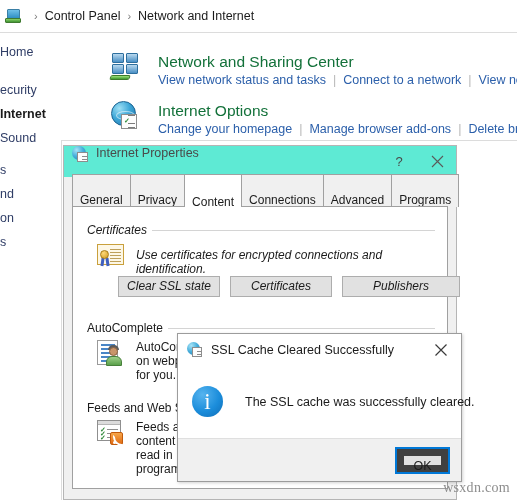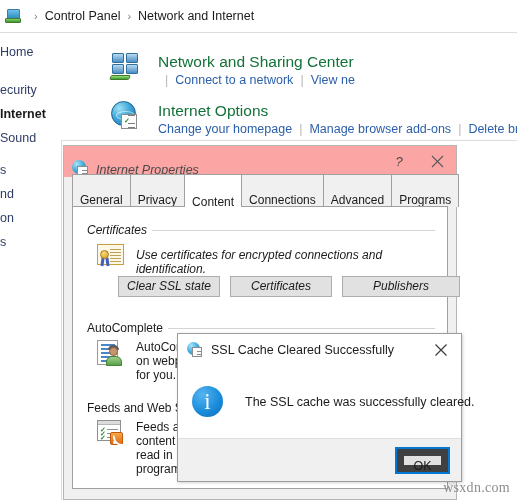--- a/index.html
+++ b/index.html
@@ -184,25 +184,24 @@
   .ipdlg {
     position: absolute;
     left: 63px; top: 145px;
     width: 394px; height: 355px;
     background: #f0f0f0;
     border: 1px solid #b5b5b5;
     box-shadow: 0 0 0 0 rgba(0,0,0,0);
   }
   .ipdlg-title {
     height: 31px;
-    background: #fca5a5;
+    background: #5eead4;
     display: flex;
-    align-items: flex-end;
+    align-items: flex-start;
     padding: 0 0 0 8px;
-    font-style: italic;
   }
   .ipdlg-title .ttl-ic {
     width: 17px; height: 17px;
     margin-right: 7px;
     position: relative;
     flex: 0 0 auto;
   }
   .ipdlg-title .ttl-ic .g {
     position: absolute; left: 0; top: 0;
     width: 14px; height: 14px;
@@ -592,20 +591,21 @@
   </div>
 
   <div class="cat" style="top:52px;">
     <span class="cat-icon ic-net">
       <span class="s s1"></span><span class="s s2"></span><span class="s s3"></span><span class="s s4"></span>
       <span class="cord"></span>
     </span>
     <div class="cat-body">
       <div class="cat-title">Network and Sharing Center</div>
       <div class="cat-links">
+        <span class="lk">View network status and tasks</span>
         <span class="bar">|</span>
         <span class="lk">Connect to a network</span>
         <span class="bar">|</span>
         <span class="lk">View ne</span>
       </div>
     </div>
   </div>
 
   <div class="cat" style="top:101px;">
     <span class="cat-icon ic-globe">

